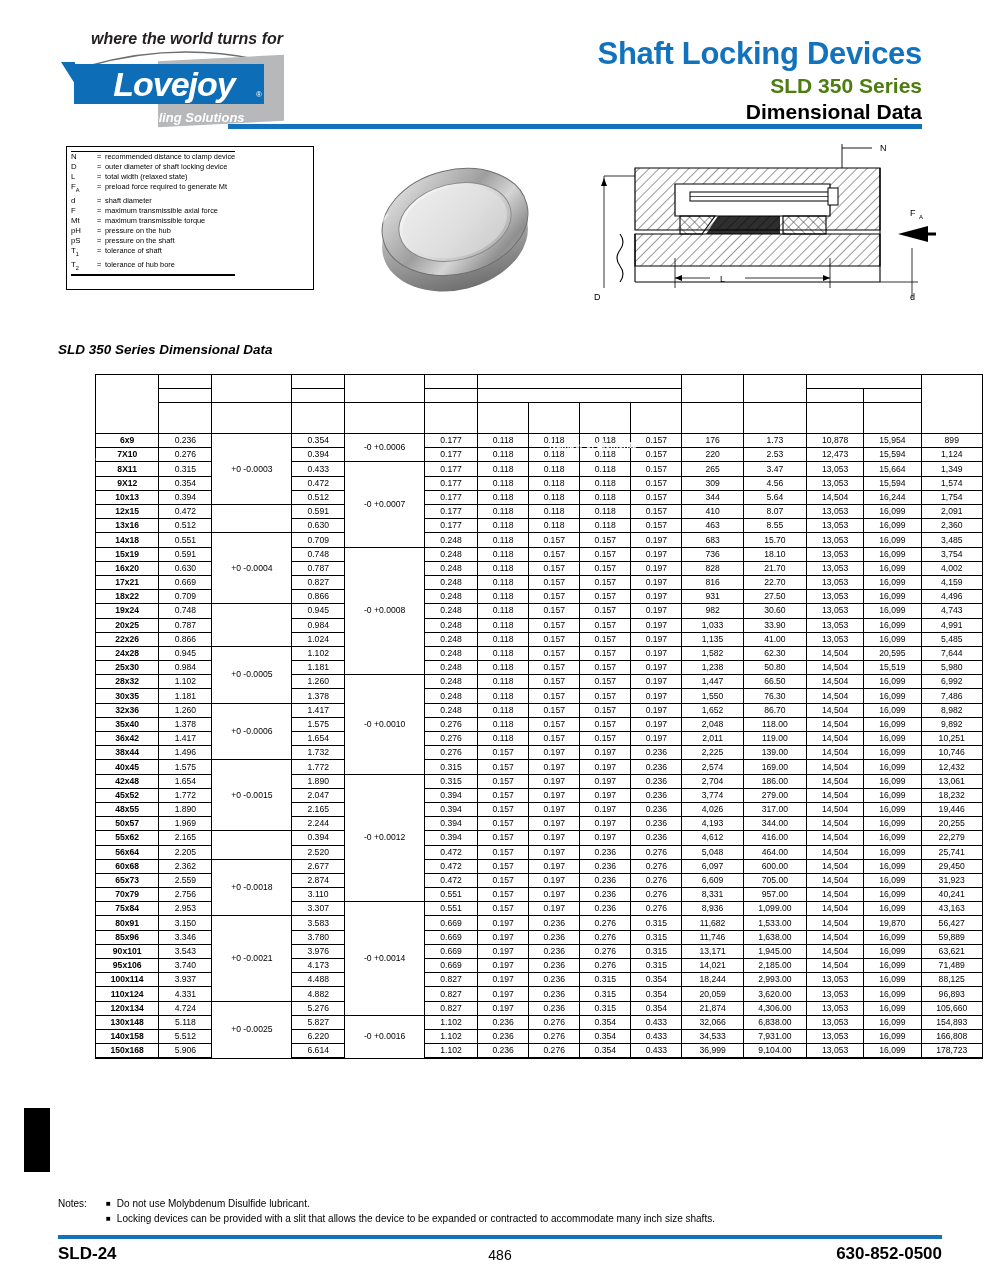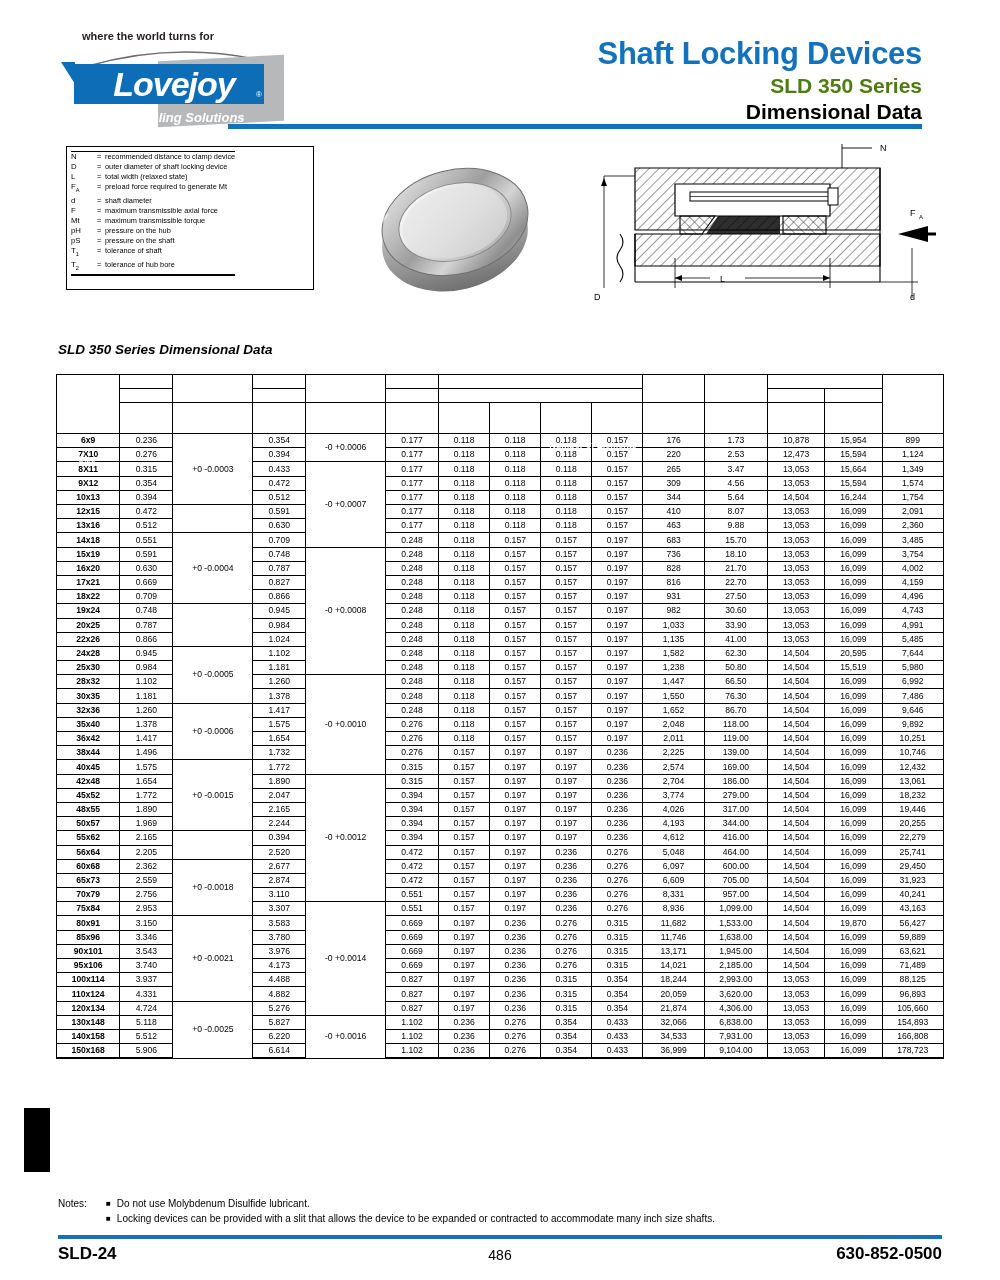--- a/index.html
+++ b/index.html
@@ -12,22 +12,22 @@
     position:relative;
     overflow:hidden;
   }
 
   
   #header { position:absolute; left:0; top:0; width:1000px; height:130px; }
 
   .logo-wrap { position:absolute; left:60px; top:30px; width:250px; height:100px; }
   .logo-tag {
     position:absolute; left:22px; top:0px; width:210px; height:34px;
-    font-size:11px; font-weight:bold; color:#231f20;
-    text-align:left;
+    font-size:16px; font-style:italic; font-weight:bold; color:#231f20;
+    text-align:center;
   }
   .logo-arc { position:absolute; left:26px; top:16px; width:200px; height:22px; }
   .logo-grayblock {
     position:absolute; left:98px; top:28px; width:126px; height:66px;
     background:#b6b8ba;
     transform:skewY(-3deg);
   }
   .logo-blue {
     position:absolute; left:14px; top:34px; width:190px; height:40px;
     background:#0d6db7;
@@ -76,21 +76,21 @@
   #xsec { position:absolute; left:580px; top:138px; width:360px; height:182px; }
 
   
   #subtitle {
     position:absolute; left:58px; top:342px;
     font-size:13.5px; font-weight:bold; font-style:italic; color:#000;text-align:right;
   }
 
   
   #tablewrap { position:absolute; left:56px; top:374px; width:888px; }
-  table.grid { border-collapse:collapse; width:888px; table-layout:fixed; }
+  table.grid { border-collapse:collapse; width:888px; table-layout:fixed;margin-left:39px; }
   table.grid th, table.grid td {
     border:1px solid #000;
     font-size:8.6px;
     padding:0;
     height:14.2px;
     text-align:center;
     background:#fff;
     line-height:13px;
   }
   thead th {
@@ -478,21 +478,21 @@
         <tr>
           <td class="size">13x16</td>
           <td class="num">0.512</td>
           <td class="num">0.630</td>
           <td class="num">0.177</td>
           <td class="num">0.118</td>
           <td class="num">0.118</td>
           <td class="num">0.118</td>
           <td class="num">0.157</td>
           <td class="num">463</td>
-          <td class="num">9.88</td>
+          <td class="num">8.55</td>
           <td class="num">13,053</td>
           <td class="num">16,099</td>
           <td class="num">2,360</td>
         </tr>
         <tr>
           <td class="size">14x18</td>
           <td class="num">0.551</td>
           <td class="tol" rowspan="5">+0 -0.0004</td>
           <td class="num">0.709</td>
           <td class="num">0.248</td>
@@ -682,21 +682,21 @@
           <td class="num">1.417</td>
           <td class="num">0.248</td>
           <td class="num">0.118</td>
           <td class="num">0.157</td>
           <td class="num">0.157</td>
           <td class="num">0.197</td>
           <td class="num">1,652</td>
           <td class="num">86.70</td>
           <td class="num">14,504</td>
           <td class="num">16,099</td>
-          <td class="num">9,646</td>
+          <td class="num">8,982</td>
         </tr>
         <tr>
           <td class="size">35x40</td>
           <td class="num">1.378</td>
           <td class="num">1.575</td>
           <td class="num">0.276</td>
           <td class="num">0.118</td>
           <td class="num">0.157</td>
           <td class="num">0.157</td>
           <td class="num">0.197</td>

